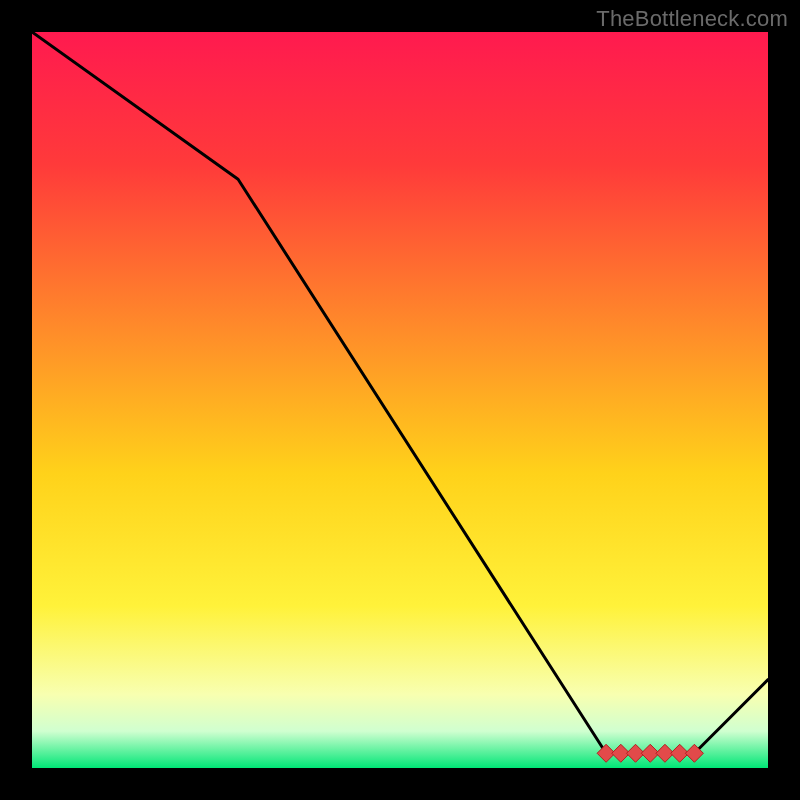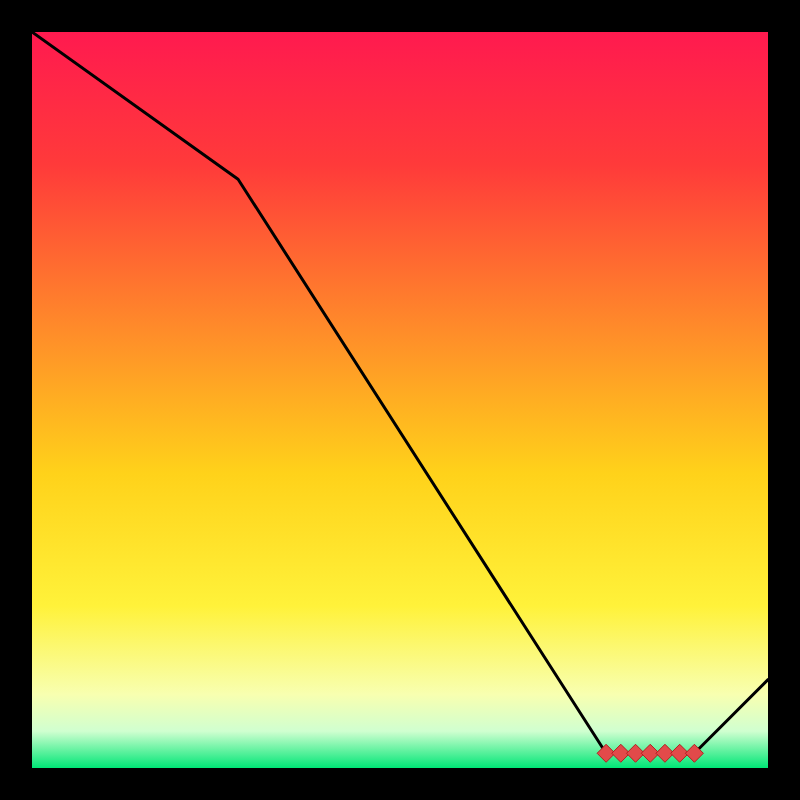--- a/index.html
+++ b/index.html
@@ -36,20 +36,21 @@
   }
   svg {
     display: block;
   }
 </style>
 </head>
 <body>
 
 <div class="frame">
 
+  <div class="attribution">TheBottleneck.com</div>
 
   <div class="plot-area">
     <svg id="chart-svg" viewBox="0 0 736 736" width="736" height="736" preserveAspectRatio="none">
       <defs>
         <linearGradient id="bg-grad" x1="0" y1="0" x2="0" y2="1">
             <stop offset="0%" stop-color="#ff1a4f"></stop>
             <stop offset="18%" stop-color="#ff3a3a"></stop>
             <stop offset="40%" stop-color="#ff8a2a"></stop>
             <stop offset="60%" stop-color="#ffd21a"></stop>
             <stop offset="78%" stop-color="#fff23a"></stop>

